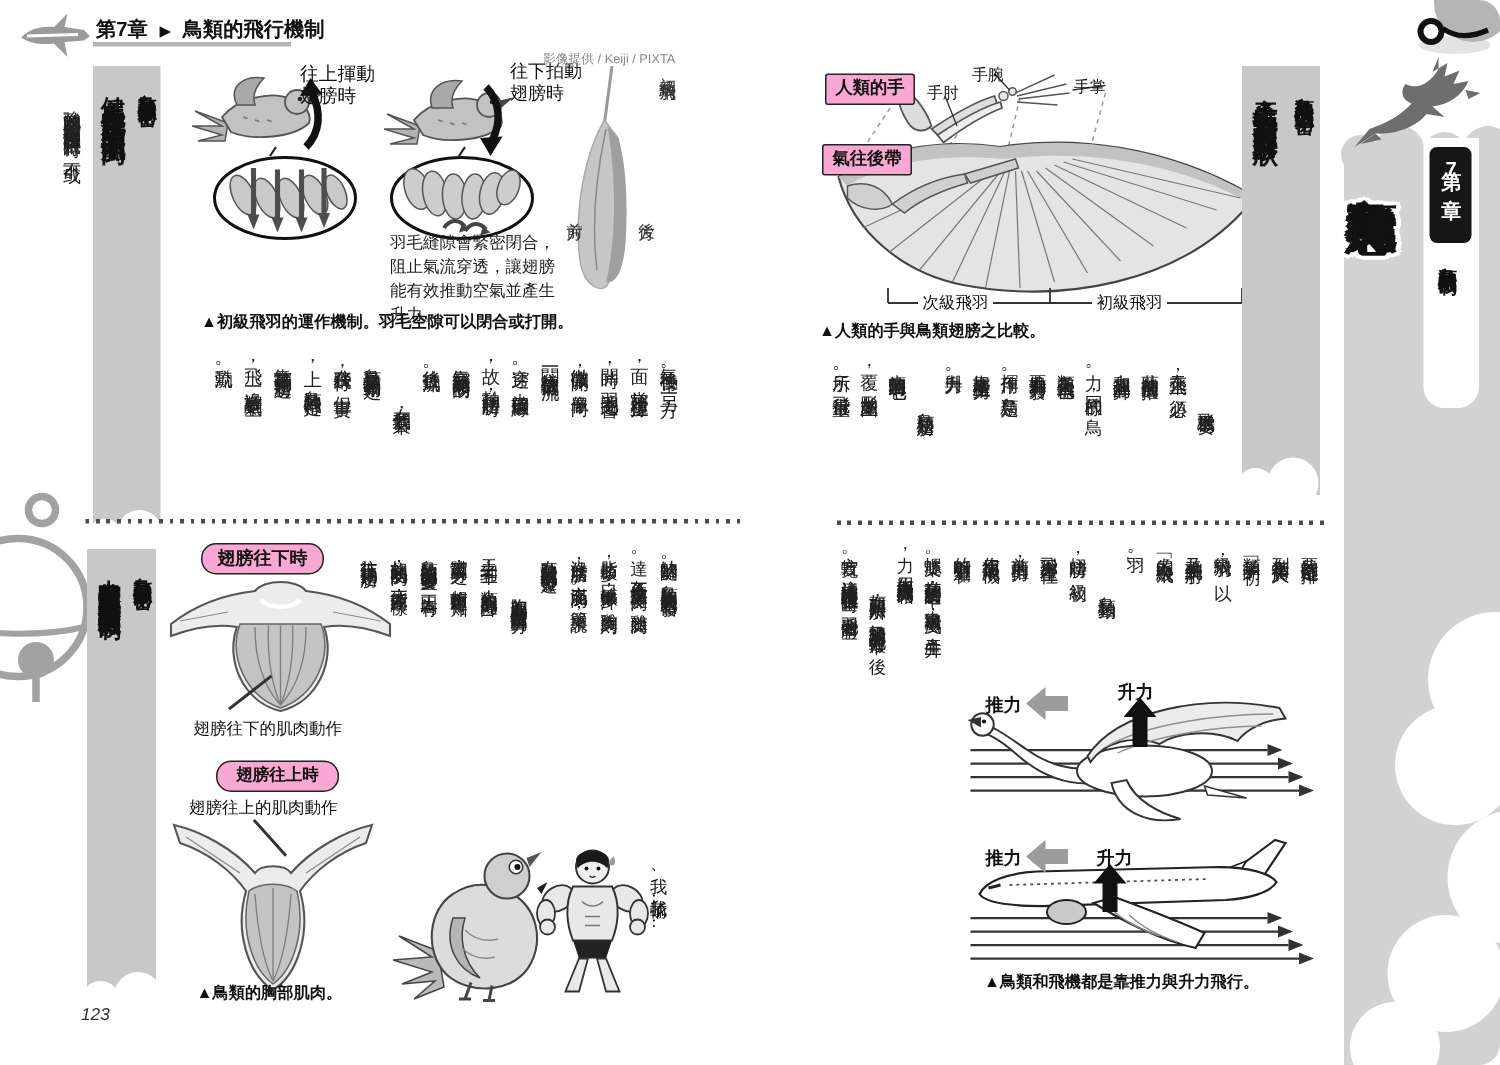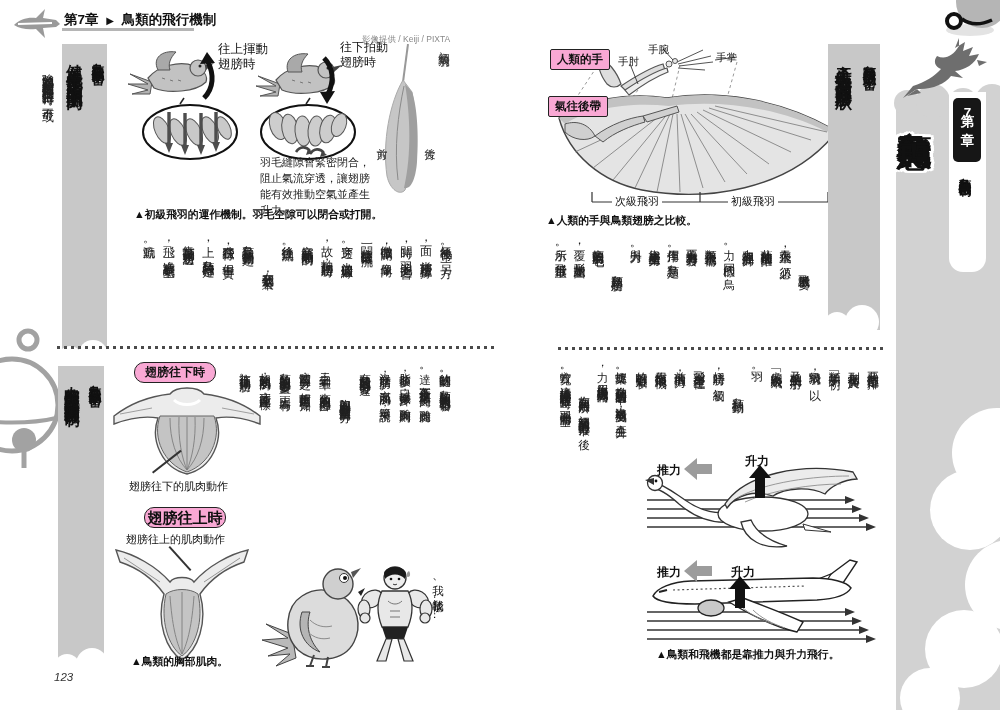--- a/index.html
+++ b/index.html
@@ -1,17 +1,17 @@
 <!DOCTYPE html>
 <html><head>
 <meta charset="utf-8">
 <style>
   html,body{margin:0;padding:0;background:#fff;}
   .sheet{position:relative;width:1000px;height:710px;background:#ffffff;overflow:hidden;
-         font-family:"Liberation Sans","DejaVu Sans",sans-serif;color:#1d1d1d;}
+         font-family:"Liberation Sans","DejaVu Sans",sans-serif;color:#1d1d1d;border-radius:14px;}
   .abs{position:absolute;}
   .v{writing-mode:vertical-rl;text-orientation:mixed;white-space:pre;}
   .vu{writing-mode:vertical-rl;text-orientation:upright;white-space:pre;}
   .body-txt{color:#202020;}
   .cap{font-weight:bold;color:#111;}
   .tag{border:1.6px solid #222;background:#f9a8d4;font-weight:bold;text-align:center;color:#111;}
   .secbox{background:#c8c8c8;}
   .sec-t{font-weight:bold;color:#111;}
   .sec-s{font-weight:bold;color:#111;}
   .dots{height:3px;background:repeating-linear-gradient(90deg,#4a4a4a 0 2.6px,transparent 2.6px 7px);}
@@ -59,21 +59,21 @@
     <path d="M30,22 C24,10 34,2 48,4 C42,10 40,16 42,22 Z" fill="#a9a9a9" stroke="#555" stroke-width="1"></path>
     <circle cx="70" cy="20" r="8" fill="#c2c2c2" stroke="#555" stroke-width="1.2"></circle>
     <path d="M77,17 L86,15 L78,22 Z" fill="#444"></path>
     <circle cx="72" cy="18" r="1.5" fill="#222"></circle>
     <path d="M34,30 l3,1 M42,32 l3,1 M50,32 l3,1" stroke="#777" stroke-width="1"></path>
   </svg>
   <svg class="abs" style="left:196px;top:50px" width="26" height="50" viewBox="0 0 26 50">
     <path d="M8,48 C18,38 18,24 12,12" fill="none" stroke="#111" stroke-width="5"></path>
     <path d="M4,14 L11,2 L19,13 Z" fill="#111"></path>
   </svg>
-  <div class="abs hlabel" style="left:218px;top:42px;font-size:12.5px;color:#111;">往上揮動
+  <div class="abs hlabel" style="left:200px;top:42px;font-size:12.5px;color:#111;">往上揮動
 翅膀時</div>
 
   <svg class="abs" style="left:256px;top:52px" width="88" height="54" viewBox="0 0 88 54">
     <path d="M24,32 L2,24 L20,34 L0,34 L20,40 L4,44 L22,44 Z" fill="#b3b3b3" stroke="#555" stroke-width="1"></path>
     <path d="M20,28 C30,16 52,10 66,16 C76,20 80,26 78,32 C68,42 40,44 26,38 Z" fill="#c2c2c2" stroke="#555" stroke-width="1.2"></path>
     <path d="M32,20 C28,8 38,0 52,2 C46,8 44,14 46,20 Z" fill="#a9a9a9" stroke="#555" stroke-width="1"></path>
     <circle cx="70" cy="18" r="8" fill="#c2c2c2" stroke="#555" stroke-width="1.2"></circle>
     <path d="M77,15 L86,13 L78,20 Z" fill="#444"></path>
     <circle cx="72" cy="16" r="1.5" fill="#222"></circle>
     <path d="M36,28 l3,1 M44,30 l3,1 M52,30 l3,1" stroke="#777" stroke-width="1"></path>
@@ -181,21 +181,21 @@
     </g>
     <path d="M62,18 C68,24 82,24 88,18" fill="none" stroke="#fff" stroke-width="3"></path>
     <g stroke="#8a8a8a" stroke-width="0.8">
         <path d="M8,32 L40,26"></path>
         <path d="M110,26 L142,32"></path>
       </g>
   </svg>
   <div class="ptr" style="left:152px;top:472px;width:36px;transform:rotate(-38deg);"></div>
   <div class="abs hlabel" style="left:129px;top:479px;font-size:11px;color:#111;">翅膀往下的肌肉動作</div>
 
-  <div class="abs tag" style="left:144px;top:507px;width:80px;height:19px;border-radius:10px;font-size:15px;line-height:19px;">翅膀往上時</div>
+  <div class="abs tag" style="left:144px;top:507px;width:80px;height:19px;border-radius:10px;font-size:11px;line-height:19px;">翅膀往上時</div>
   <div class="abs hlabel" style="left:126px;top:532px;font-size:11px;color:#111;">翅膀往上的肌肉動作</div>
   <div class="ptr" style="left:170px;top:546px;width:32px;transform:rotate(48deg);"></div>
   <svg class="abs" style="left:112px;top:548px" width="140" height="118" viewBox="0 0 140 118">
     <path d="M4,2 C22,6 44,18 58,34 C62,28 78,28 82,34 C96,18 118,6 136,2 L132,14 C114,20 98,32 88,46 C96,74 86,102 70,112 C54,102 44,74 52,46 C42,32 26,20 8,14 Z" fill="#ececec" stroke="#555" stroke-width="1.4"></path>
     <path d="M54,46 C62,40 78,40 86,46 C92,72 84,98 70,108 C56,98 48,72 54,46 Z" fill="#c4c4c4" stroke="#666" stroke-width="1"></path>
     <g fill="none" stroke="#7e7e7e" stroke-width="0.9">
       <path d="M58,48 C60,76 64,94 70,106"></path>
         <path d="M82,48 C80,76 76,94 70,106"></path>
         <path d="M70,44 L70,106"></path>
     </g>

